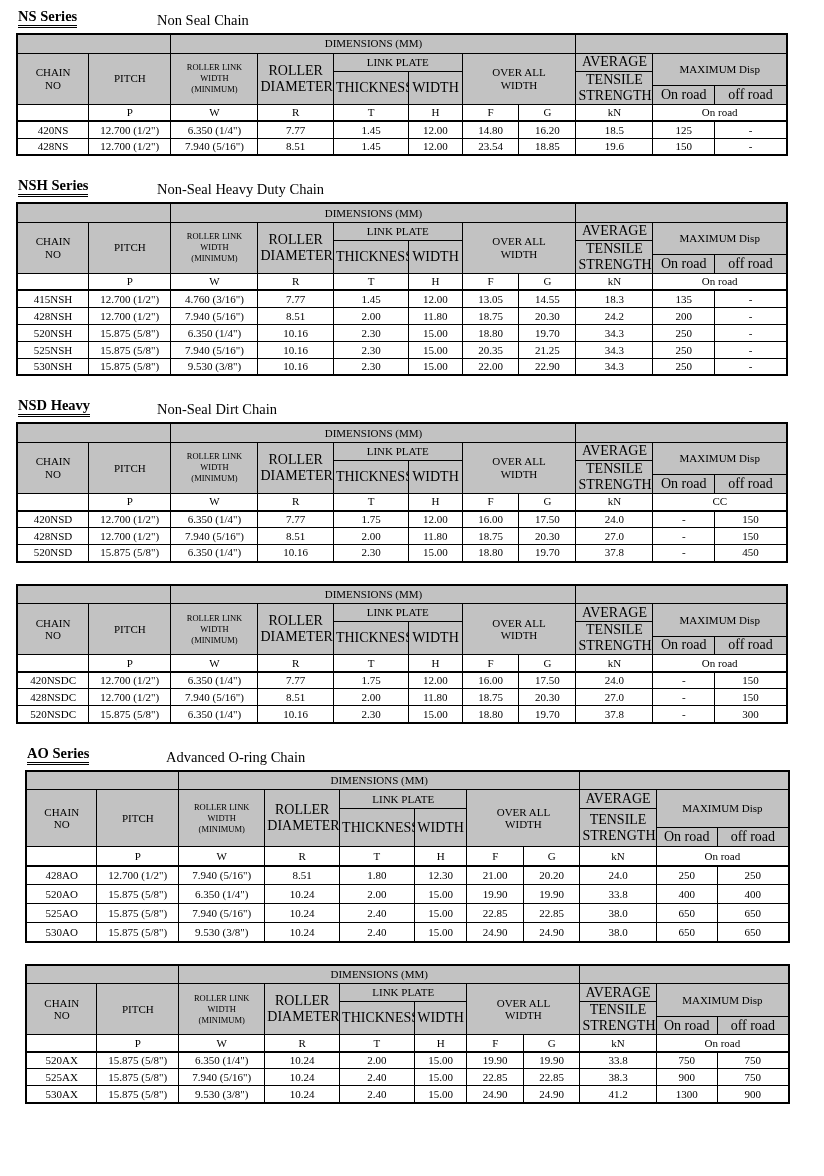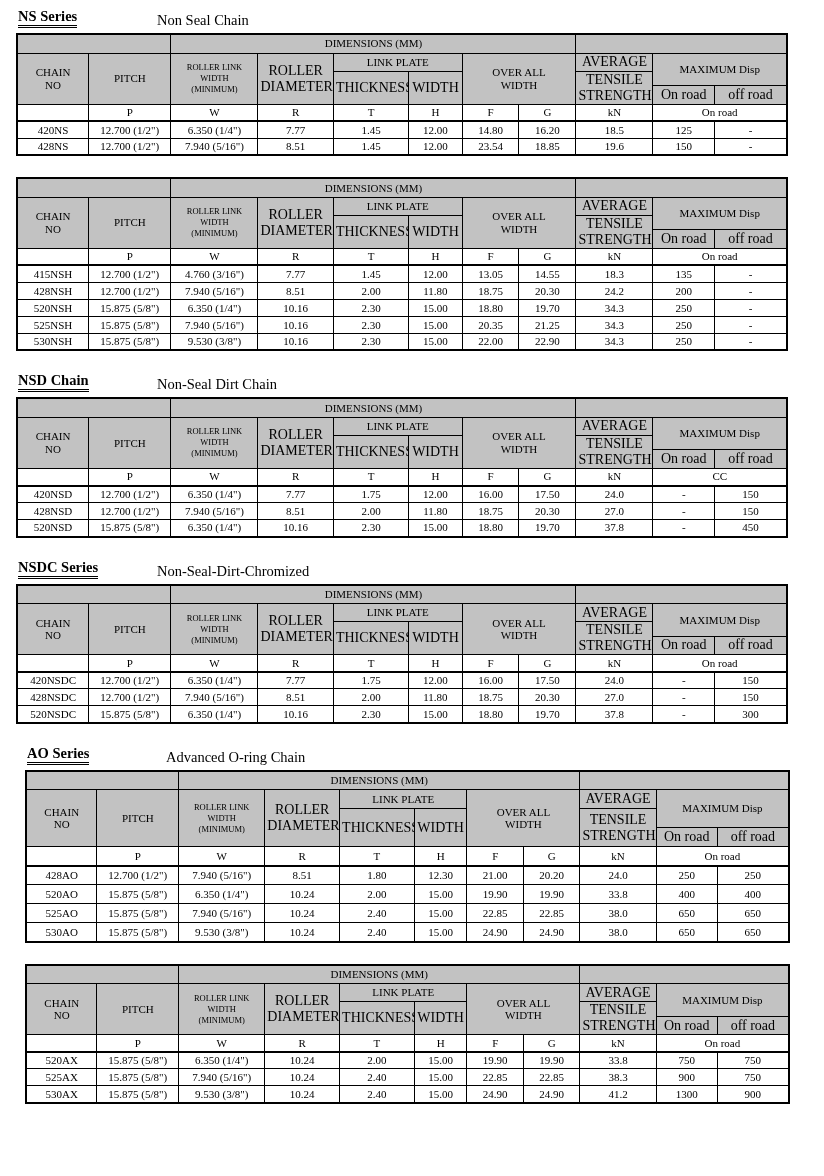--- a/index.html
+++ b/index.html
@@ -126,20 +126,24 @@
           <td>18.85</td>
           <td>19.6</td>
           <td>150</td>
           <td>-</td>
         </tr>
       </tbody>
   </table>
 </div>
 
 <div class="section">
+  <div class="title">
+    <span class="series">NSH Series</span>
+    <span class="desc">Non-Seal Heavy Duty Chain</span>
+  </div>
   <table>
     <colgroup>
         <col style="width:9.3%">
         <col style="width:10.7%">
         <col style="width:11.3%">
         <col style="width:9.8%">
         <col style="width:9.8%">
         <col style="width:6.9%">
         <col style="width:7.4%">
         <col style="width:7.4%">
@@ -256,21 +260,21 @@
           <td>34.3</td>
           <td>250</td>
           <td>-</td>
         </tr>
       </tbody>
   </table>
 </div>
 
 <div class="section">
   <div class="title">
-    <span class="series">NSD Chain</span>
+    <span class="series">NSD Heavy</span>
     <span class="desc">Non-Seal Dirt Chain</span>
   </div>
   <table>
     <colgroup>
         <col style="width:9.3%">
         <col style="width:10.7%">
         <col style="width:11.3%">
         <col style="width:9.8%">
         <col style="width:9.8%">
         <col style="width:6.9%">
@@ -362,24 +366,20 @@
           <td>19.70</td>
           <td>37.8</td>
           <td>-</td>
           <td>450</td>
         </tr>
       </tbody>
   </table>
 </div>
 
 <div class="section">
-  <div class="title">
-    <span class="series">NSDC Series</span>
-    <span class="desc">Non-Seal-Dirt-Chromized</span>
-  </div>
   <table>
     <colgroup>
         <col style="width:9.3%">
         <col style="width:10.7%">
         <col style="width:11.3%">
         <col style="width:9.8%">
         <col style="width:9.8%">
         <col style="width:6.9%">
         <col style="width:7.4%">
         <col style="width:7.4%">

